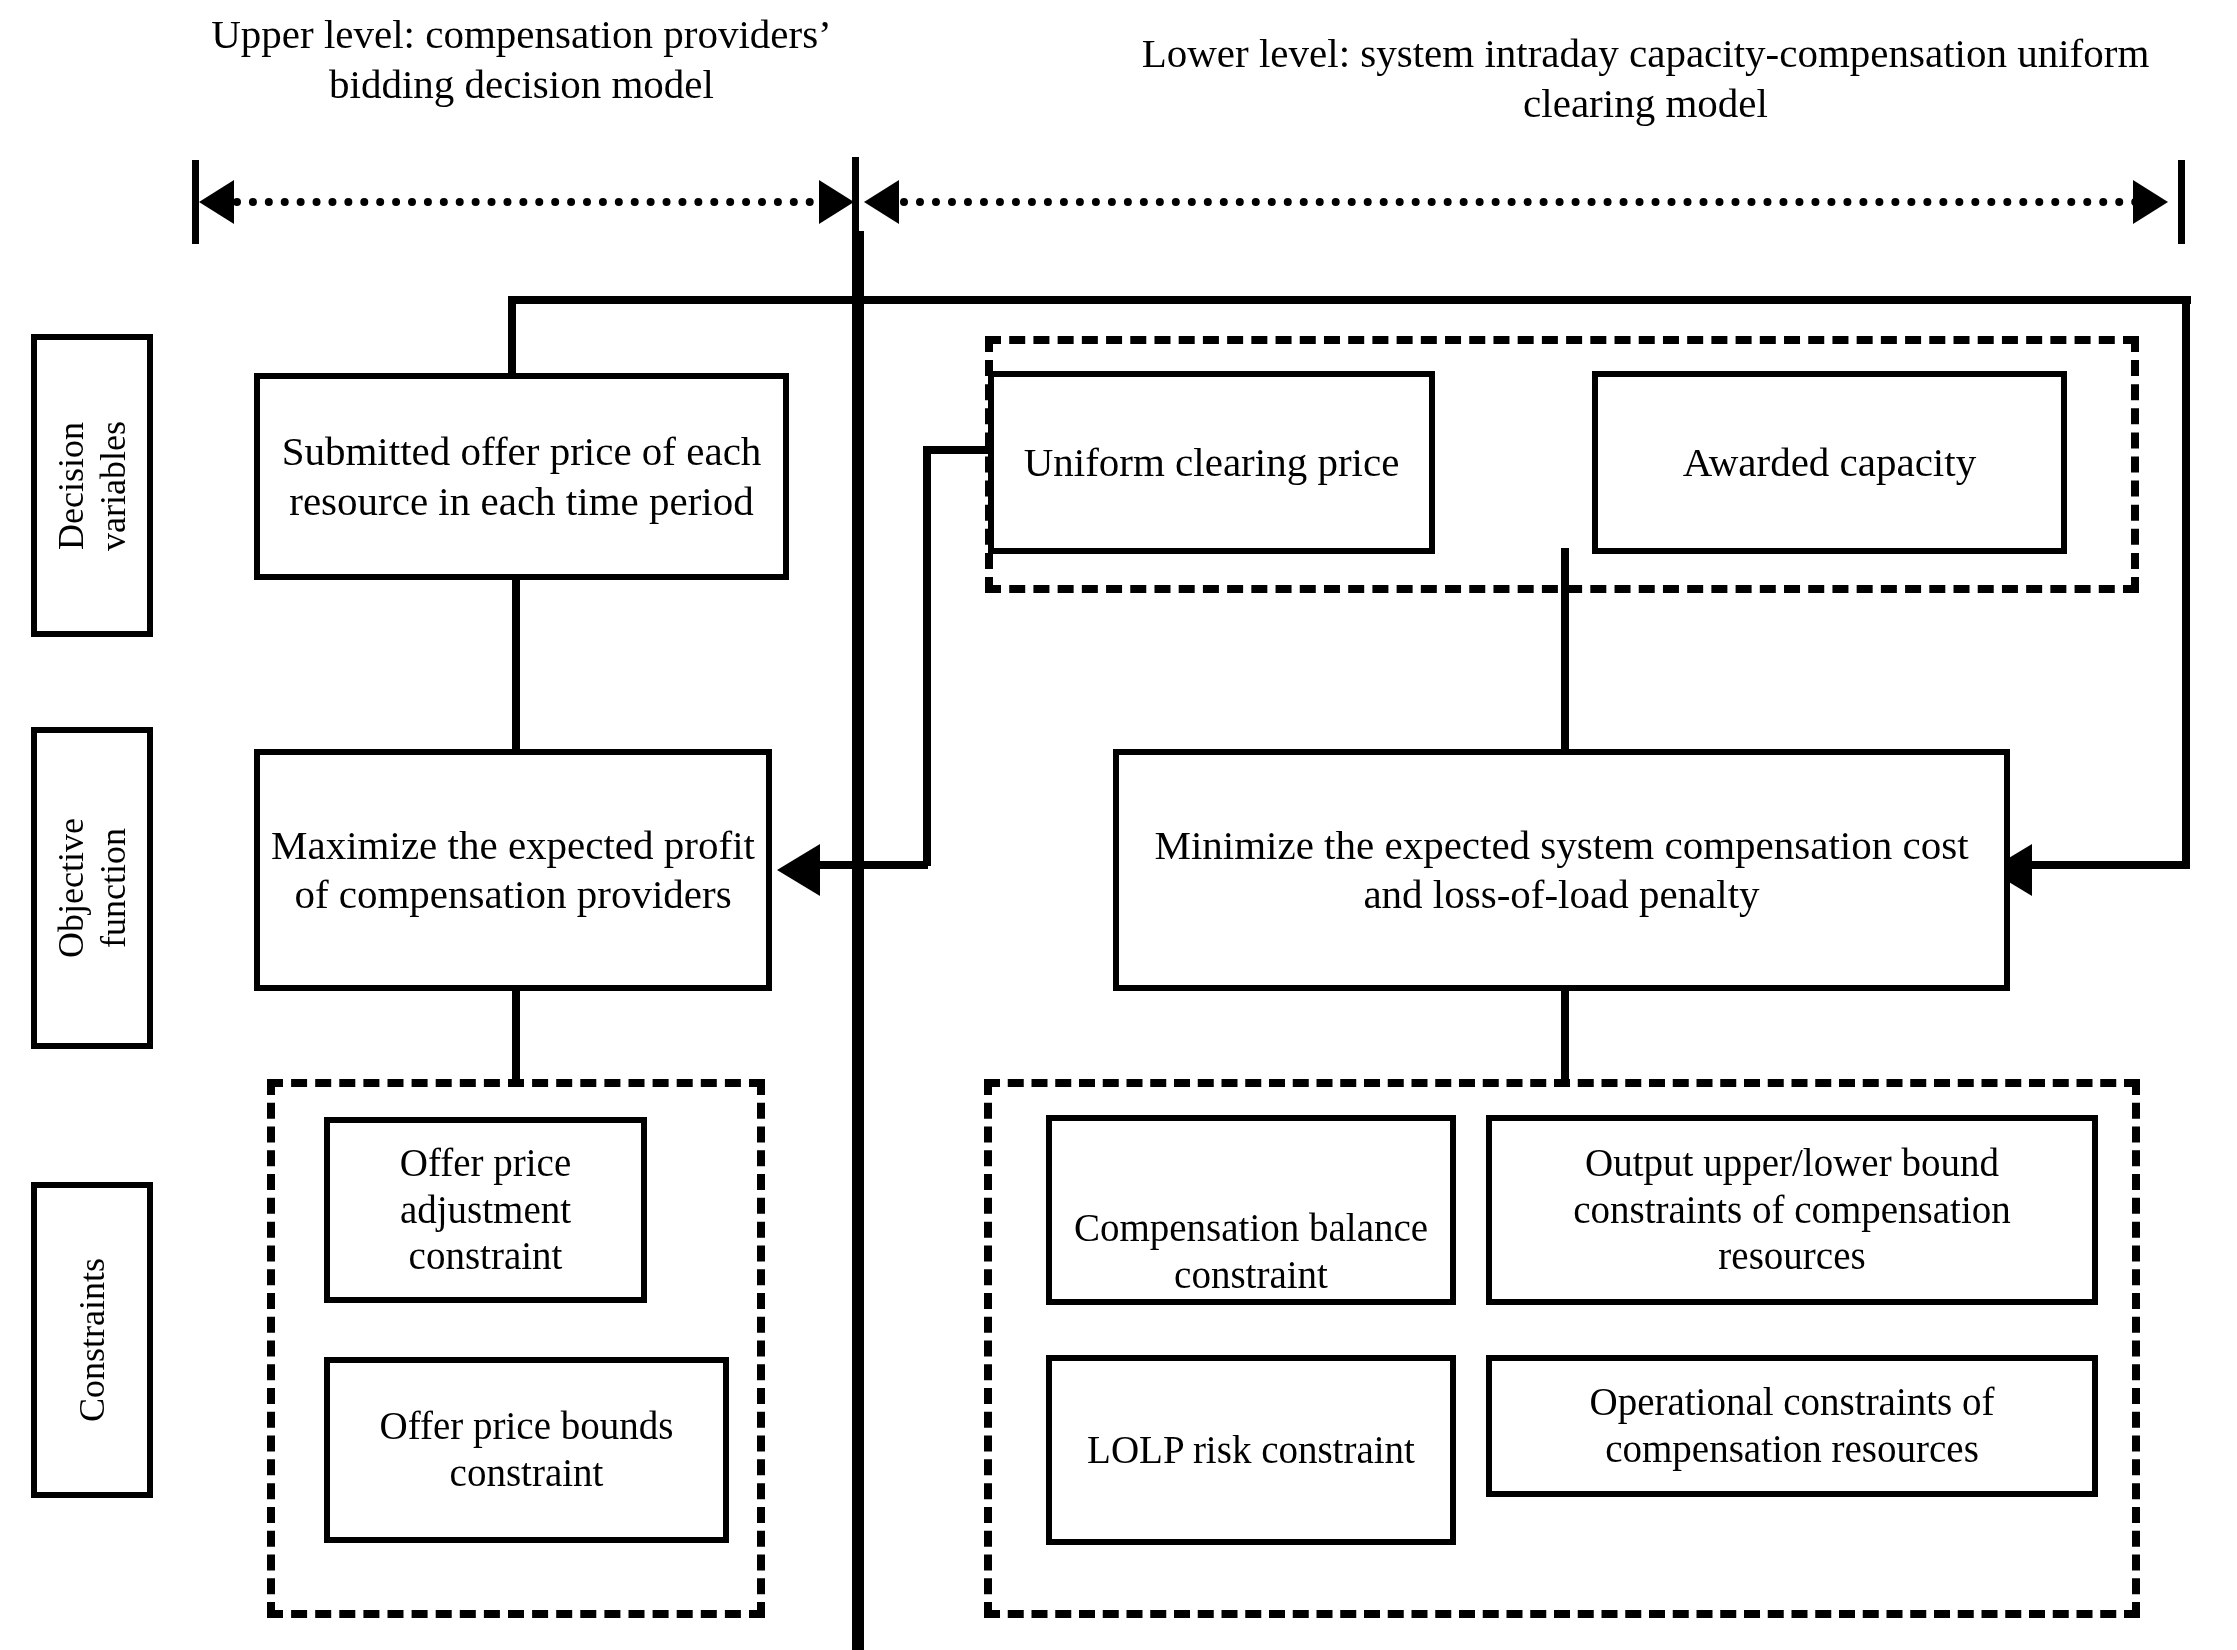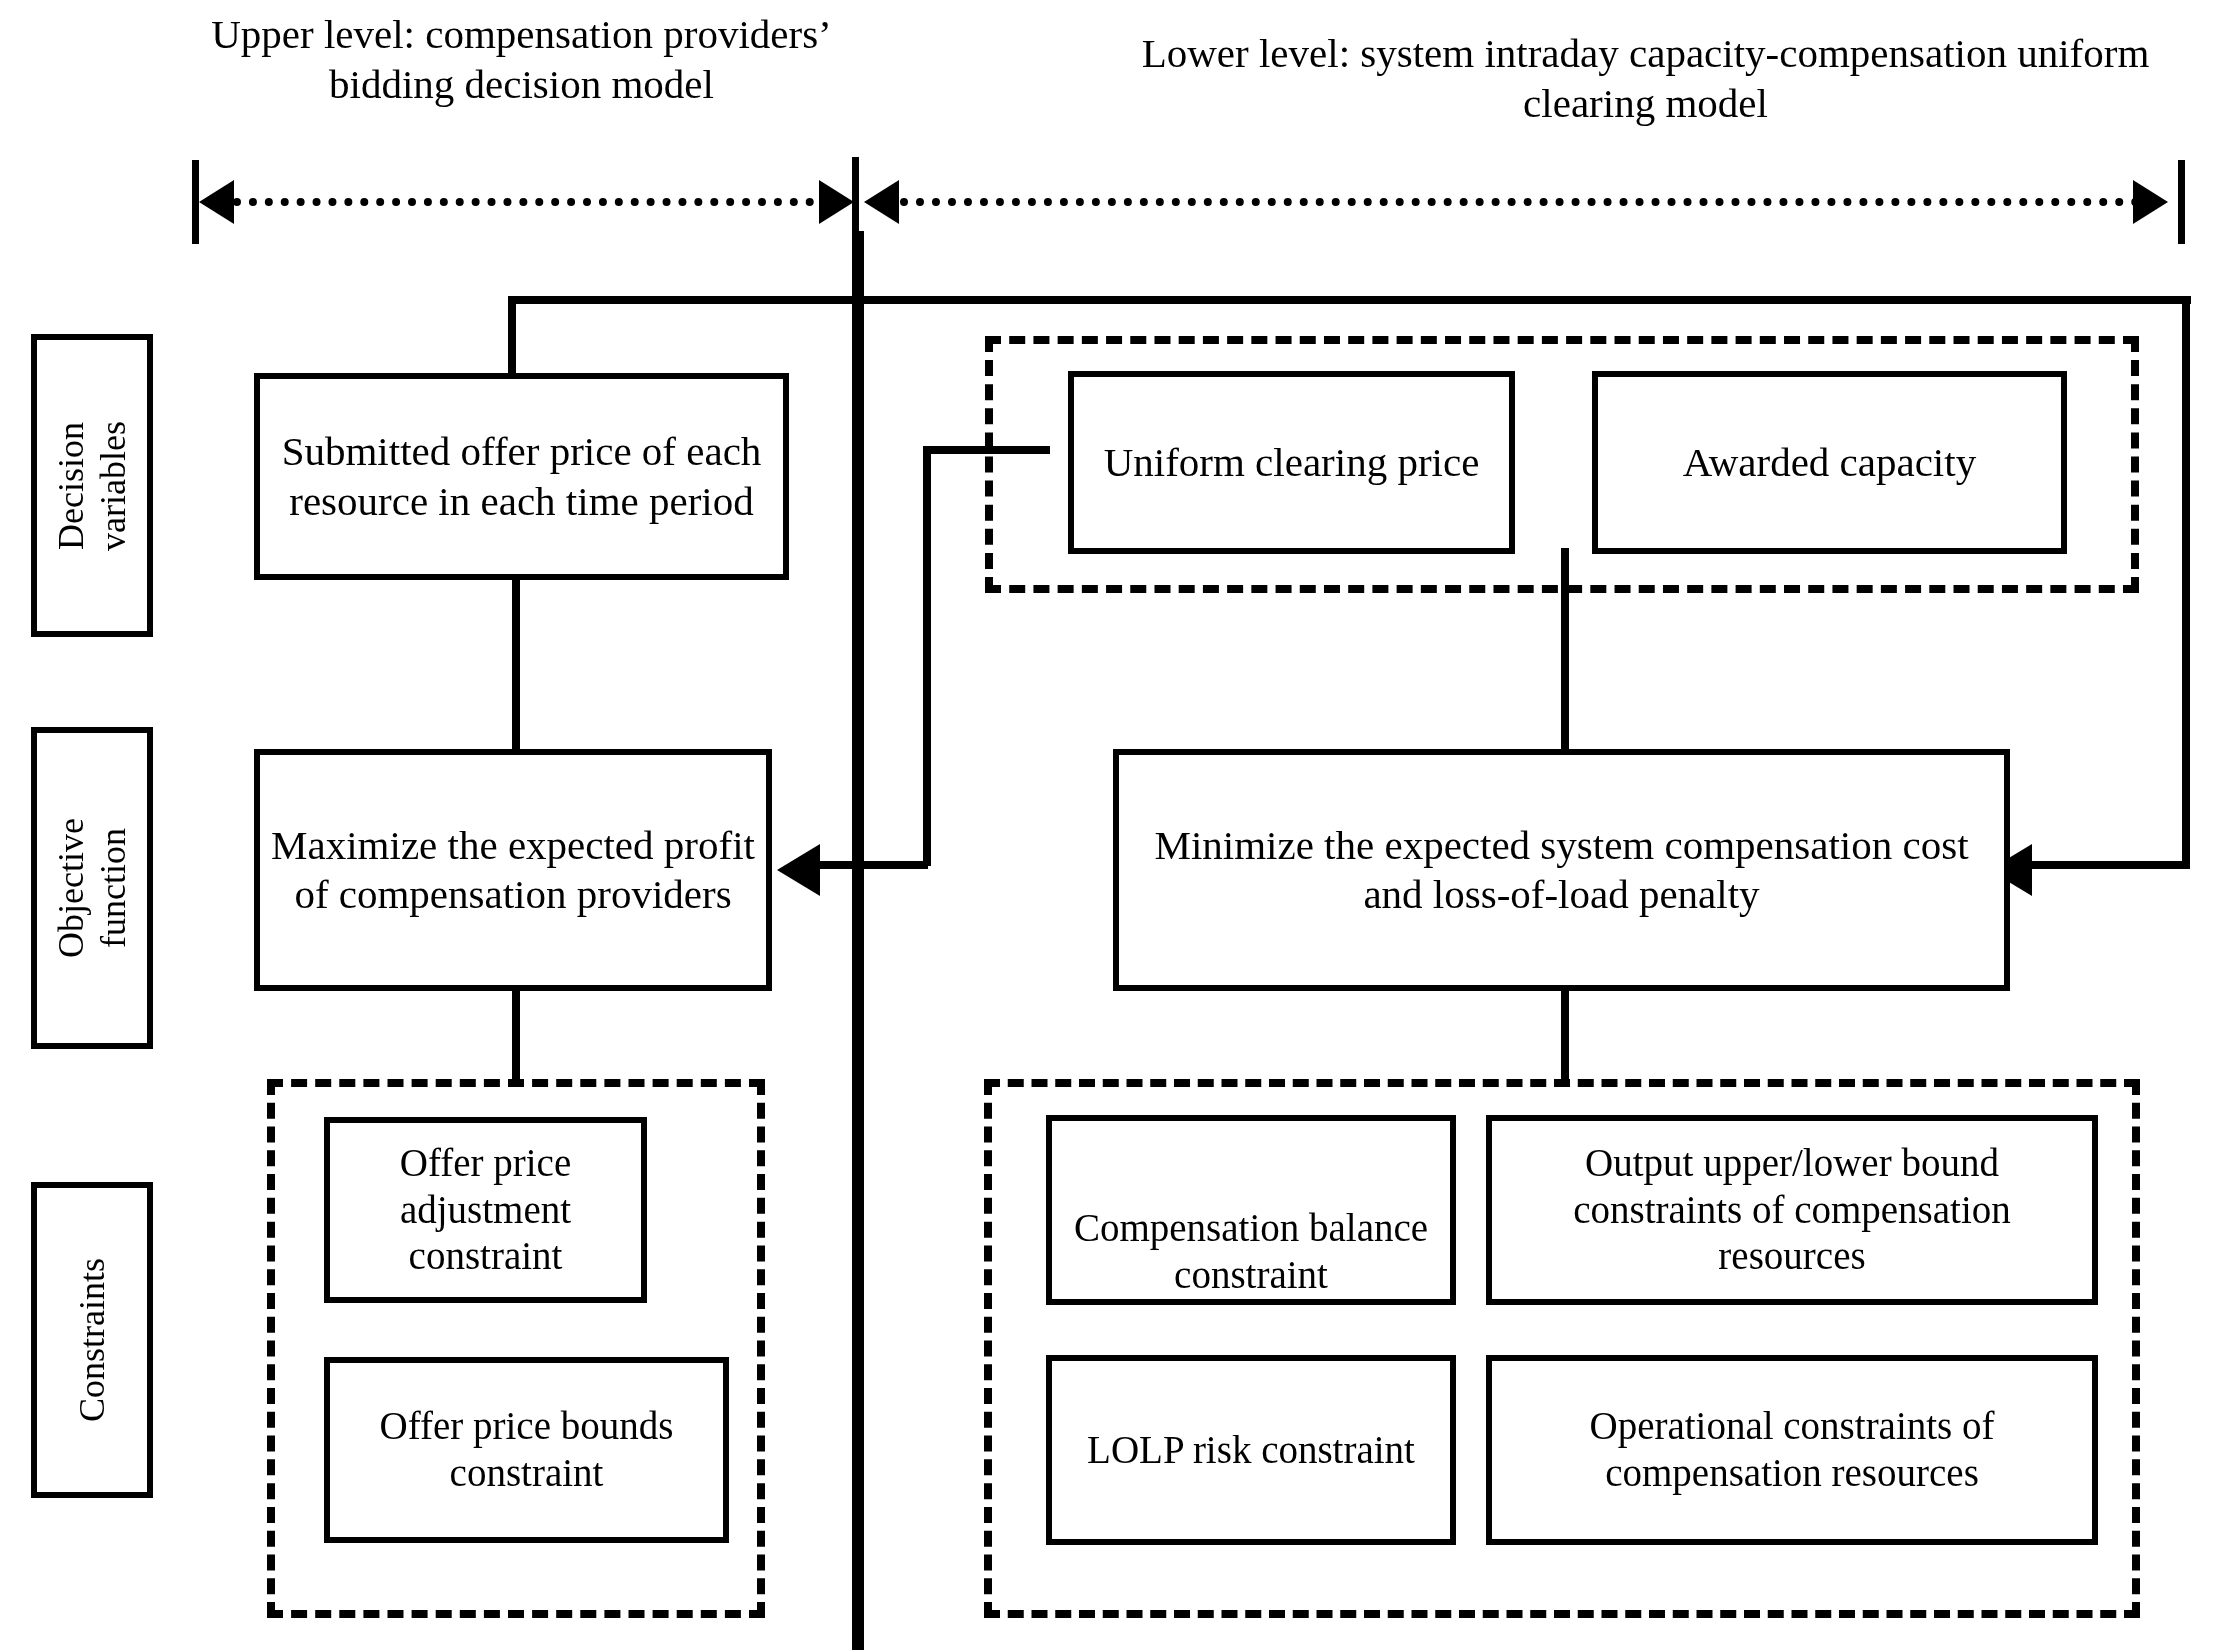--- a/index.html
+++ b/index.html
@@ -123,39 +123,39 @@
 
   <div class="dashzone" style="left:267px;top:1079px;width:498px;height:539px;"></div>
   <div class="box" style="left:324px;top:1117px;width:323px;height:186px;font-size:39px;">
     <span>Offer price adjustment constraint</span>
   </div>
   <div class="box" style="left:324px;top:1357px;width:405px;height:186px;font-size:39px;font-family:Liberation Serif, serif;">
     <span>Offer price bounds constraint</span>
   </div>
 
   <div class="dashzone" style="left:985px;top:336px;width:1154px;height:257px;"></div>
-  <div class="box" style="left:1068px;top:371px;width:447px;height:183px;font-size:41px;text-align:center;">
+  <div class="box" style="left:988px;top:371px;width:447px;height:183px;font-size:41px;text-align:center;">
     <span>Uniform clearing price</span>
   </div>
   <div class="box" style="left:1592px;top:371px;width:475px;height:183px;font-size:41px;">
     <span>Awarded capacity</span>
   </div>
 
   <div class="box" style="left:1113px;top:749px;width:897px;height:242px;font-size:41px;">
     <span>Minimize the expected system compensation cost and loss-of-load penalty</span>
   </div>
 
   <div class="dashzone" style="left:984px;top:1079px;width:1156px;height:539px;"></div>
   <div class="box" style="left:1046px;top:1115px;width:410px;height:190px;font-size:39px;align-items:flex-end;">
     <span>Compensation balance constraint</span>
   </div>
   <div class="box" style="left:1486px;top:1115px;width:612px;height:190px;font-size:39px;">
     <span>Output upper/lower bound constraints of compensation resources</span>
   </div>
   <div class="box" style="left:1046px;top:1355px;width:410px;height:190px;font-size:39px;">
     <span>LOLP risk constraint</span>
   </div>
-  <div class="box" style="left:1486px;top:1355px;width:612px;height:190px;font-size:39px;">
+  <div class="box" style="left:1486px;top:1355px;width:612px;height:142px;font-size:39px;">
     <span>Operational constraints of compensation resources</span>
   </div>
 
 </div>
 
 
 </body></html>

